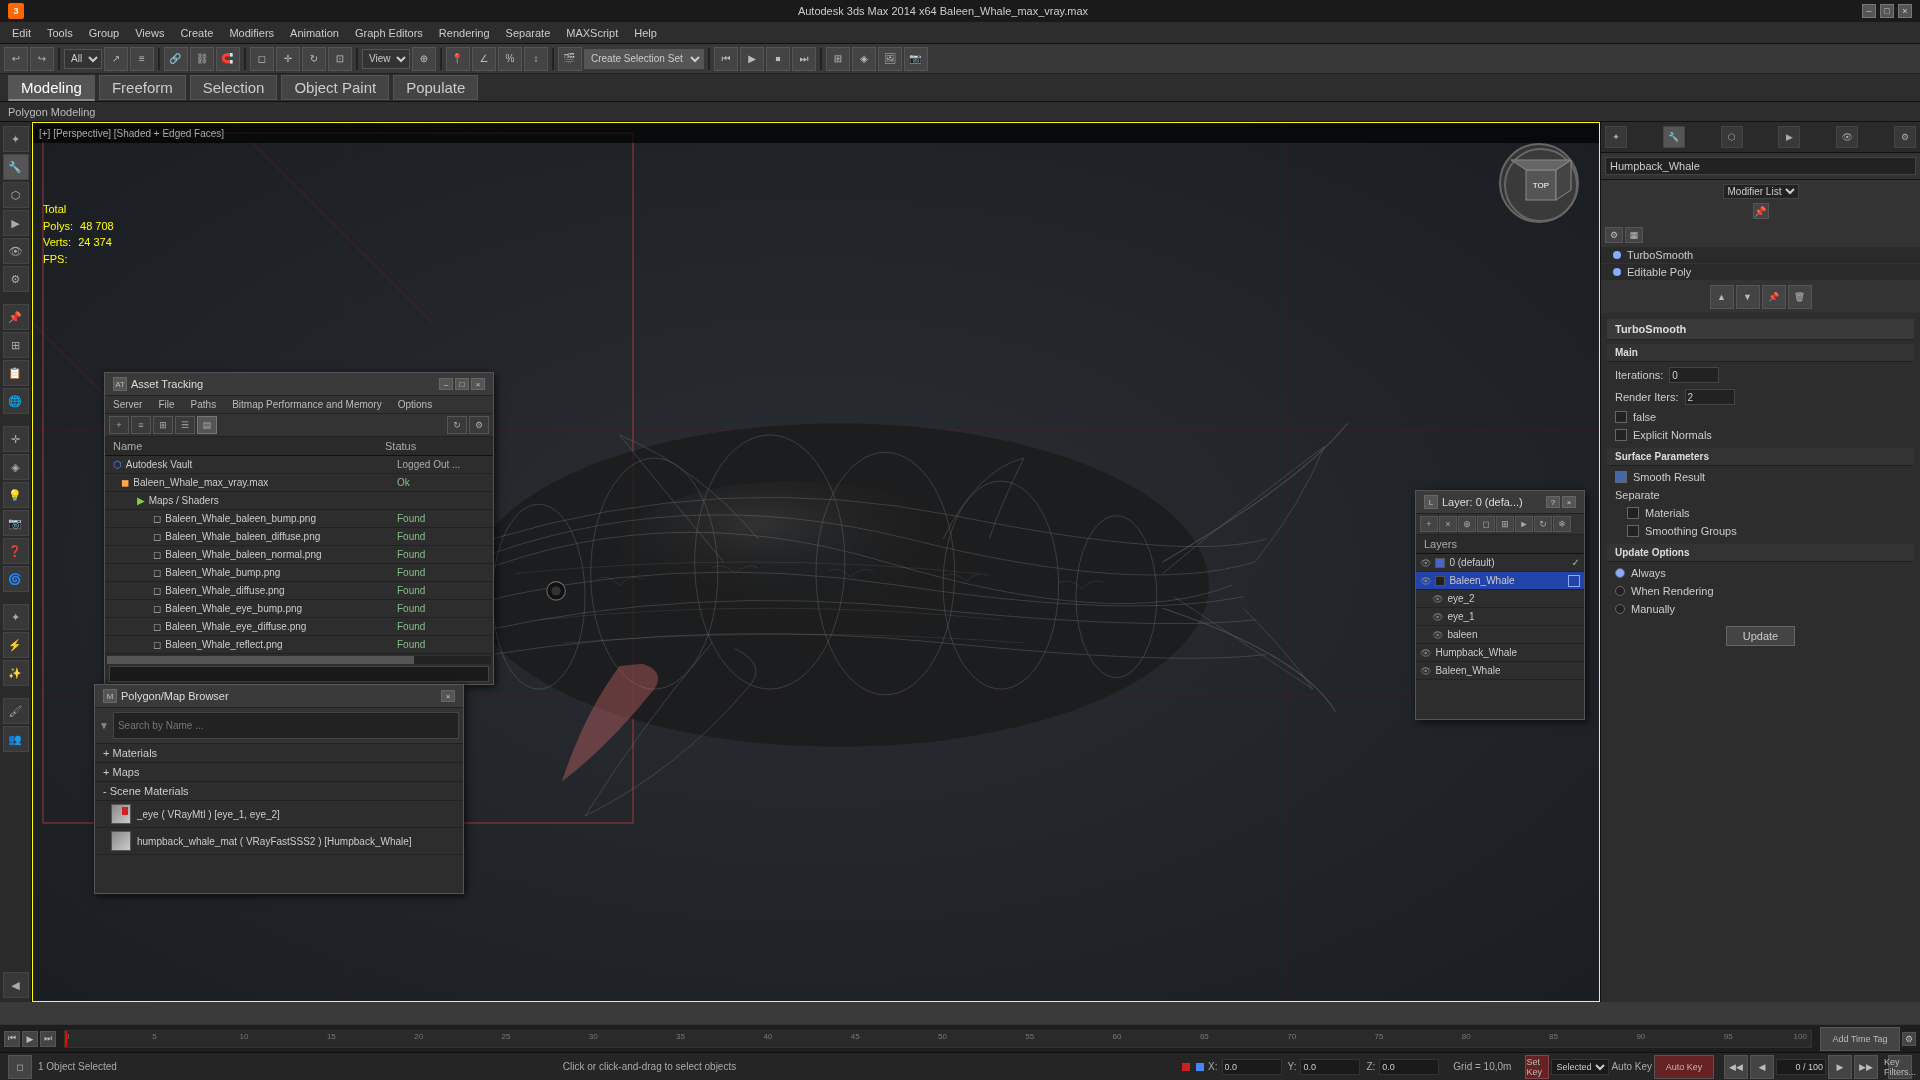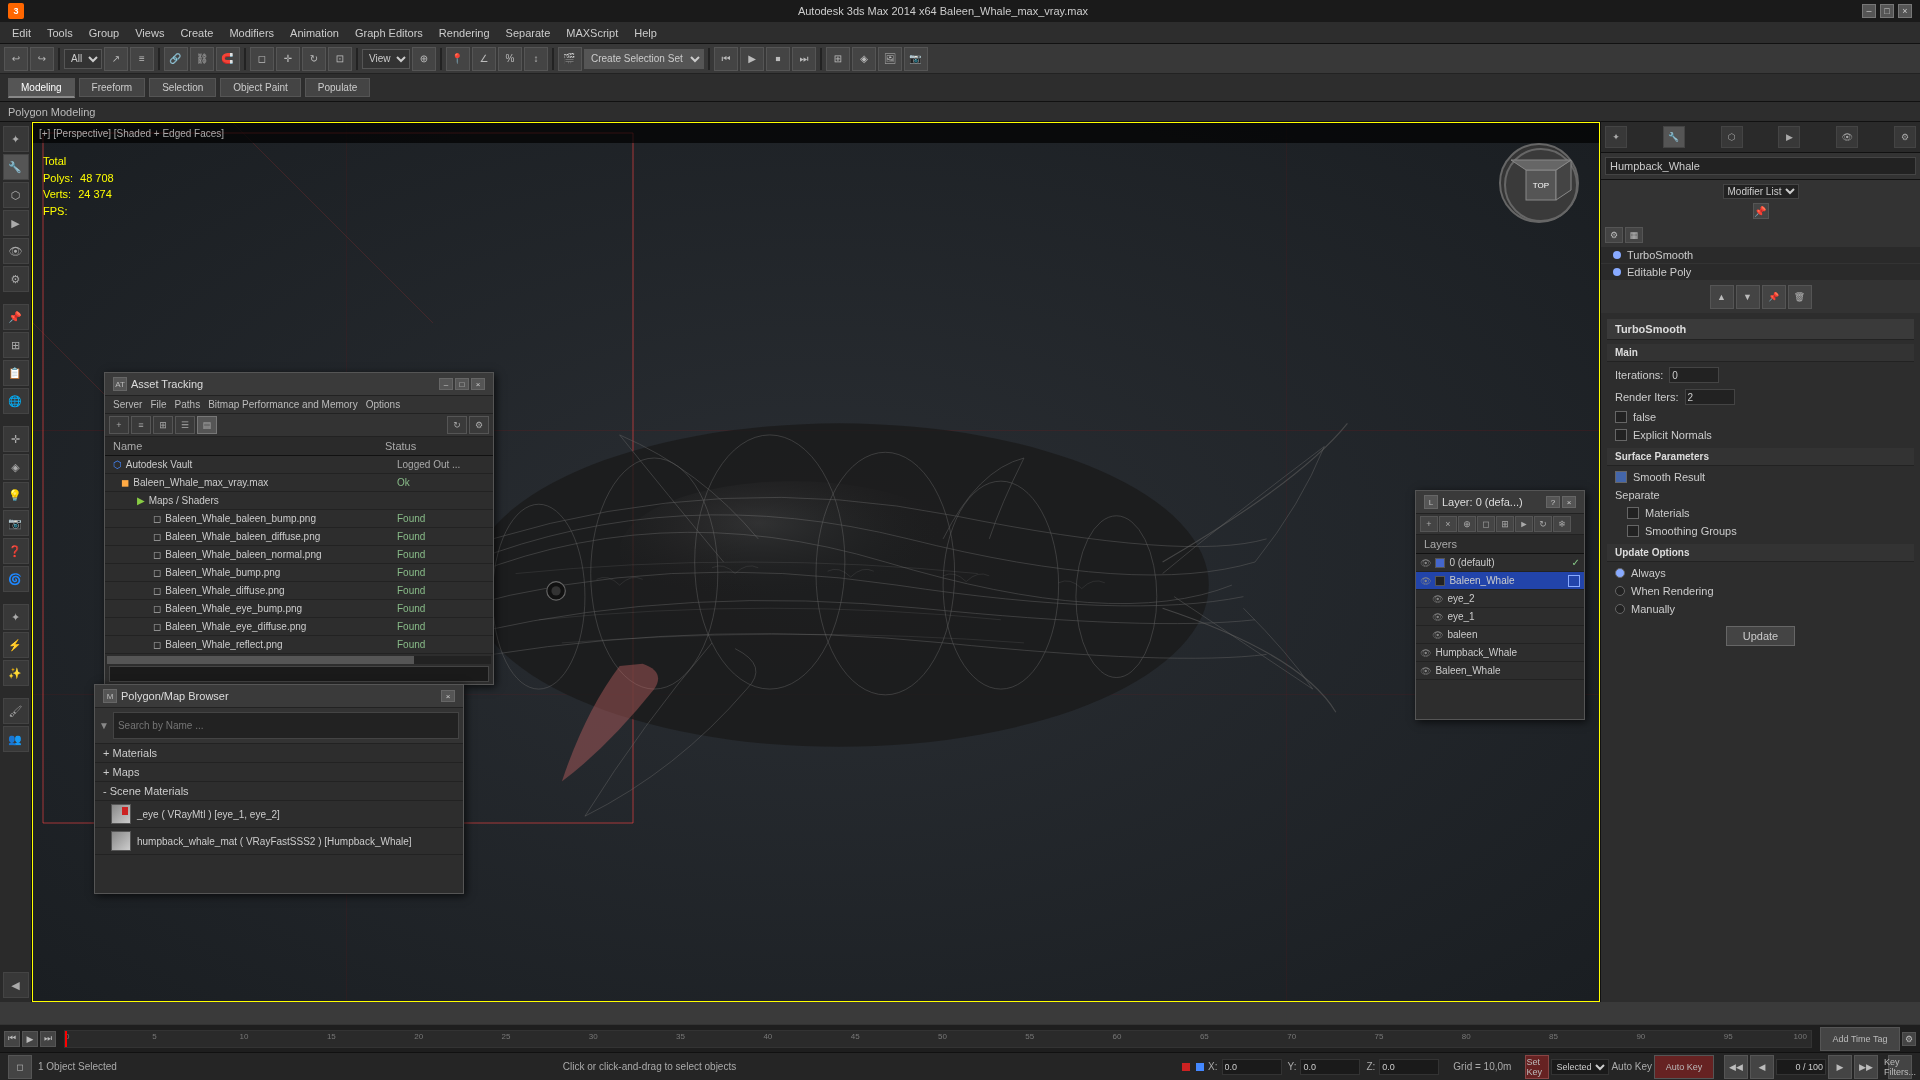--- a/index.html
+++ b/index.html
@@ -82,21 +82,21 @@
       padding: 0 8px;
       gap: 4px;
       border-bottom: 1px solid #111;
     }
     .mode-tab {
       padding: 3px 12px;
       background: #444;
       border: 1px solid #555;
       cursor: pointer;
       color: #ccc;
-      font-size: 10px;
+      font-size: 15px;
     }
     .mode-tab.active { background: #555; color: #fff; border-bottom: 2px solid #888; }
 
     
     #sub-mode-bar {
       background: #2d2d2d;
       height: 20px;
       display: flex;
       align-items: center;
       padding: 0 8px;
@@ -320,20 +320,21 @@
       gap: 4px;
     }
     .panel-menu-bar {
       background: #333;
       display: flex;
       align-items: center;
       padding: 2px 4px;
       border-bottom: 1px solid #222;
       font-size: 10px;
       color: #bbb;
+      gap: 8px;
     }
     .panel-menu-item {
       cursor: pointer;
       padding: 1px 4px;
     }
 
     
     #asset-panel {
       left: 72px;
       top: 250px;
@@ -812,21 +813,21 @@
           </g>
 
           <circle cx="415" cy="405" r="8" fill="#111" stroke="#666" stroke-width="1"></circle>
           <circle cx="415" cy="405" r="4" fill="#333"></circle>
 
           <path d="M 470 470 Q 440 510 420 570 Q 460 540 500 490 Q 510 475 490 468 Z" fill="#cc6666" opacity="0.4"></path>
         </svg>
       </div>
 
       <div id="viewport-stats">
-        <div style="color:#ffff00;">Total</div>
+        <div style="color:#ffff00;margin-top:48px;">Total</div>
         <div style="color:#ffff00;">
           <span>Polys:</span>
           <span style="margin-left:4px;">48 708</span>
         </div>
         <div style="color:#ffff00;">
           <span>Verts:</span>
           <span style="margin-left:4px;">24 374</span>
         </div>
         <div style="color:#ffff00;">
           <span>FPS:</span>

